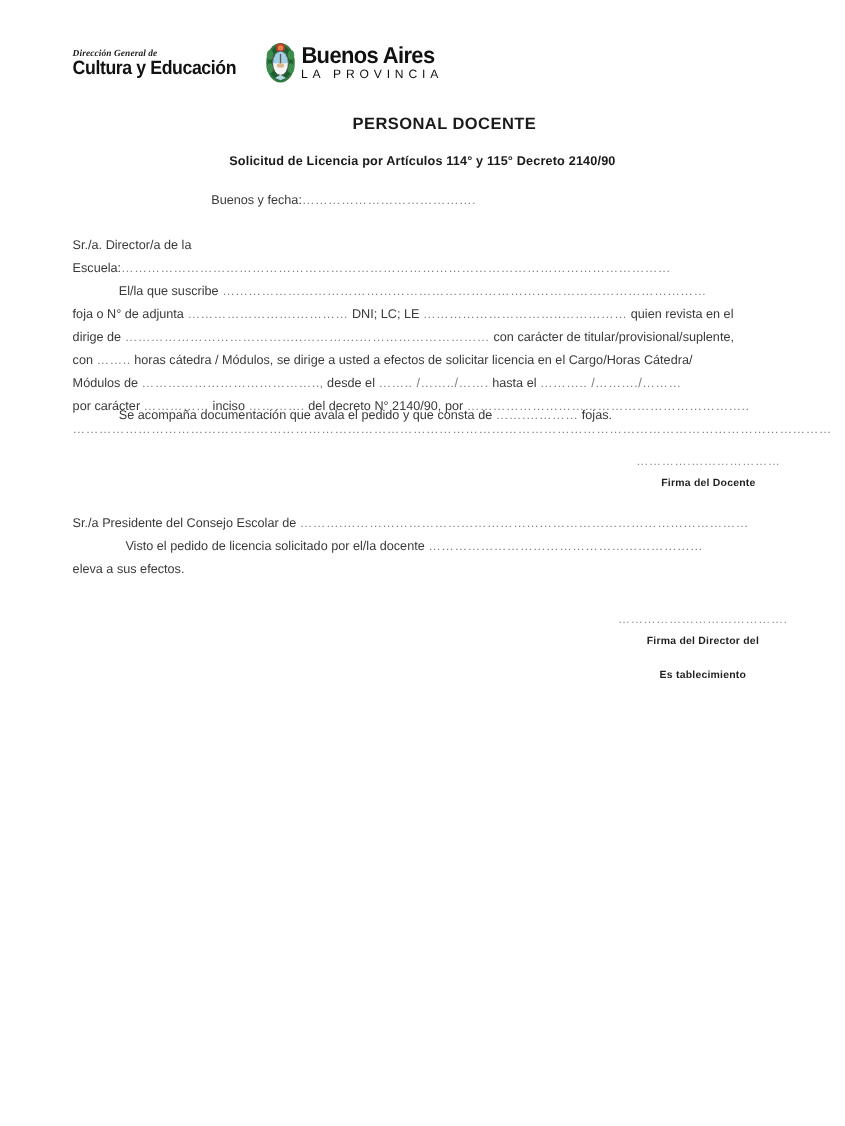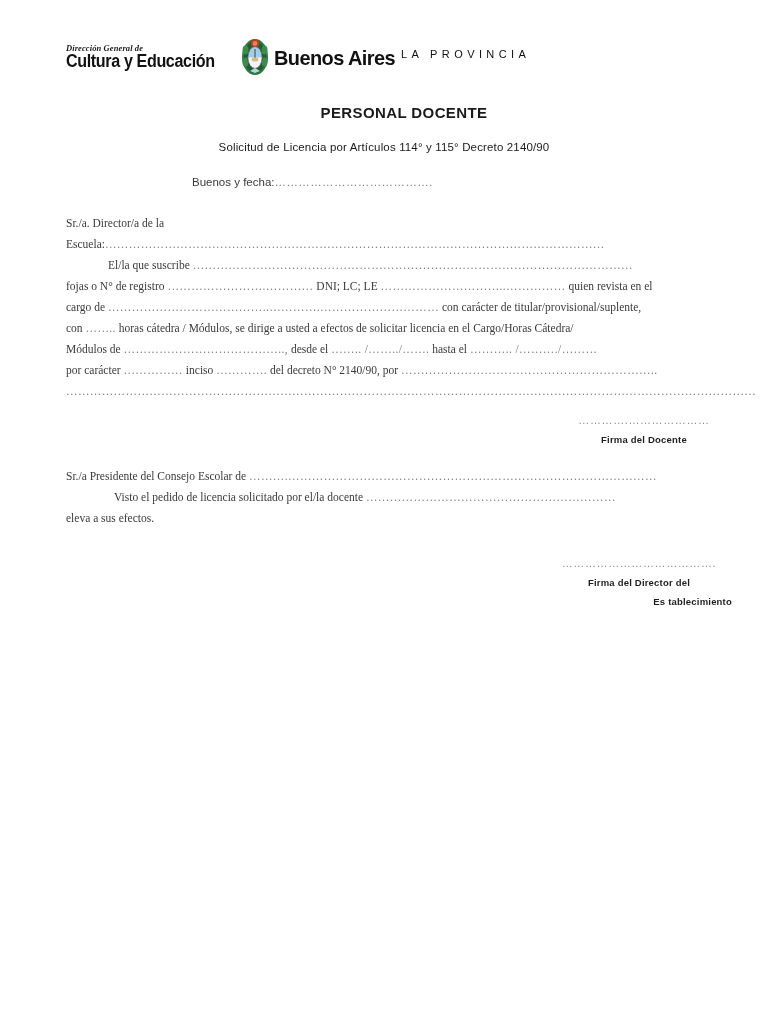--- a/index.html
+++ b/index.html
@@ -66,20 +66,21 @@
     height: 40px;
     margin-left: 12px;
     margin-right: 4px;
     display: flex;
     align-items: center;
     justify-content: center;
   }
 
   .ba-block {
     display: flex;
+    flex-direction: column;
     justify-content: center;
     line-height: 1;
   }
   .ba-big {
     font-family: "Liberation Sans", sans-serif;
     font-weight: bold;
     font-size: 21px;
     color: #111111;
     letter-spacing: -0.6px;
     transform: scaleX(0.95);
@@ -109,21 +110,21 @@
     color: #1a1a1a;
     padding-left: 20px;
   }
   .doc-subtitle {
     position: absolute;
     top: 141px;
     left: 0;
     width: 768px;
     text-align: center;
     font-size: 11.5px;
-    font-weight: normal;
+    font-weight: bold;
     letter-spacing: 0.15px;
     color: #1a1a1a;
   }
 
   
   .lugar-fecha {
     position: absolute;
     top: 176px;
     left: 192px;
     font-size: 11.5px;
@@ -131,21 +132,20 @@
     white-space: nowrap;
   }
 
   .body-block {
     position: absolute;
     left: 66px;
     width: 626px;
     font-size: 11.5px;
     line-height: 21px;
     color: #3a3a3a;
-    font-family: Liberation Serif, serif;
   }
   #block-one { top: 213px; }
   #block-two { top: 466px; }
 
   .body-block p {
     margin: 0;
     padding: 0;
   }
   .indent-1 { text-indent: 42px; }
   .indent-2 { text-indent: 48px; }
@@ -251,29 +251,29 @@
     <p>
       <span>Sr./a. Director/a de la Escuela:</span><span class="dots">………………………………………………………………………………………………………………</span>
     </p>
 
     <p class="indent-1">
       <span>El/la que suscribe</span>
       <span class="dots">…………………………………………………………………………………………………</span>
     </p>
 
     <p>
-      <span>fojas o N° de registro</span>
+      <span>foja o N° de adjunta</span>
       <span class="dots">…………………….…………</span>
       <span>DNI; LC; LE</span>
       <span class="dots">…………………………..……………</span>
       <span>quien revista en el</span>
     </p>
 
     <p>
-      <span>cargo de</span>
+      <span>dirige de</span>
       <span class="dots">…………………………………..………….…………………………</span>
       <span>con carácter de titular/provisional/suplente,</span>
     </p>
 
     <p>
       <span>con</span>
       <span class="dots">……..</span>
       <span>horas cátedra / Módulos, se dirige a usted a efectos de solicitar licencia en el Cargo/Horas Cátedra/</span>
     </p>
 
@@ -294,20 +294,25 @@
       <span>del decreto N° 2140/90, por</span>
       <span class="dots">………………………………………………………..</span>
     </p>
 
     <p>
       <span class="dots">…………………………………………………………………………………………………………………………………………………………</span>
     </p>
 
   </div>
 
+  <div class="para-se-acompana">
+    <span>Se acompaña documentación que avala el pedido y que consta de</span>
+    <span class="dots">…….…………</span>
+    <span>fojas.</span>
+  </div>
 
   <div class="sig" id="sig-docente">
     <div class="sig-rule">………….…………………</div>
     <div class="sig-label">Firma del Docente</div>
   </div>
 
   <div class="body-block" id="block-two">
 
     <p>
       <span>Sr./a Presidente del Consejo  Escolar de</span>
@@ -322,16 +327,16 @@
 
     <p>
       <span>eleva a sus efectos.</span>
     </p>
 
   </div>
 
   <div class="sig" id="sig-director">
     <div class="sig-rule">………………………………….</div>
     <div class="sig-label">Firma del Director del</div>
-    <div class="sig-label" style="margin-top:4px;text-align:right;">Es tablecimiento</div>
+    <div class="sig-label" style="margin-top:16px;">Es tablecimiento</div>
   </div>
 
 </div>
 
 </body></html>

